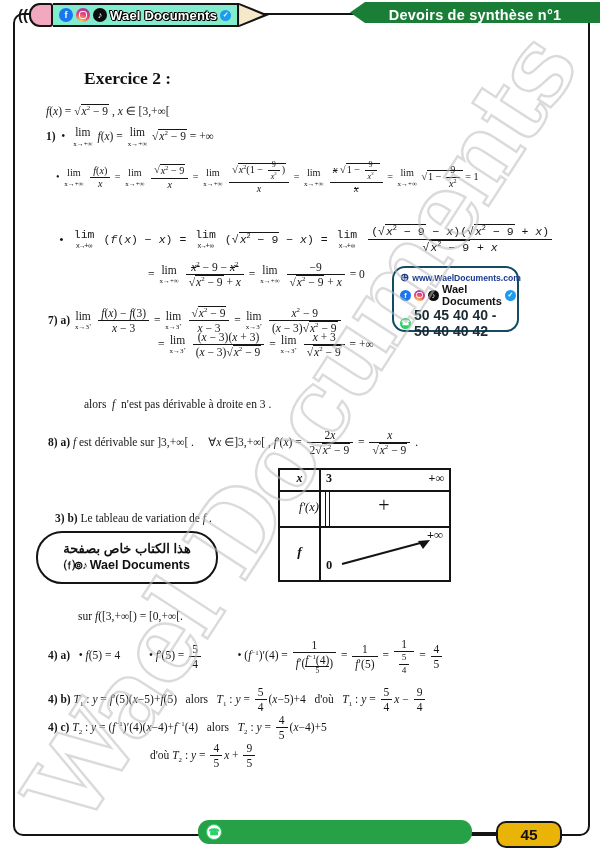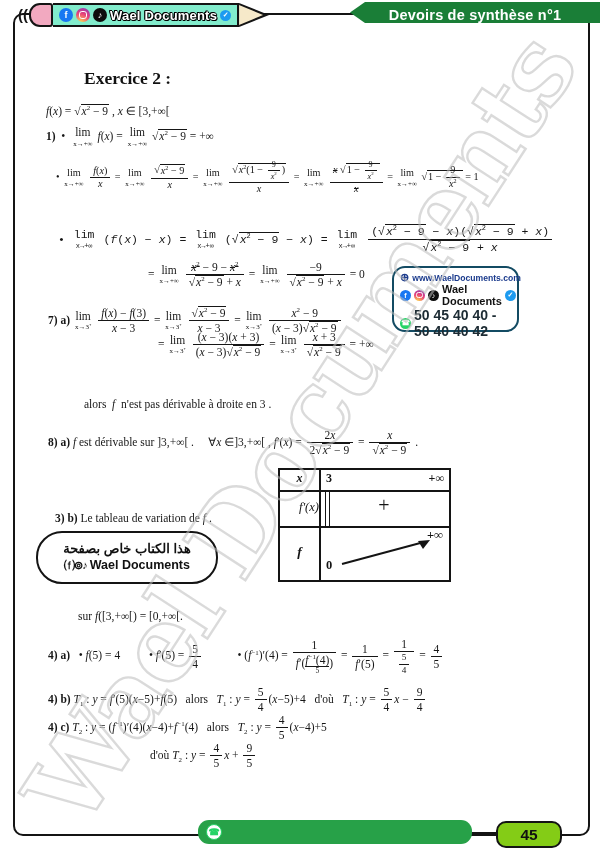--- a/index.html
+++ b/index.html
@@ -103,21 +103,21 @@
   .oval-ic{color:#111;font-weight:bold;font-size:11px;letter-spacing:-1px;}
   
   .f-nums{position:absolute;left:14px;top:822px;width:192px;height:21px;background:#fff;
           border:2px solid #141414;border-radius:9px;z-index:25;display:flex;
           align-items:center;justify-content:center;}
   .f-nums span{color:#e63a72;font-weight:bold;font-size:12.5px;letter-spacing:.3px;}
   .f-green{position:absolute;left:198px;top:820px;width:274px;height:24px;background:#27a148;
            border-radius:11px;z-index:24;display:flex;align-items:center;gap:5px;
            padding:0 8px;box-sizing:border-box;}
   .f-ar{color:#fff;font-weight:bold;font-size:11px;direction:rtl;flex:1;text-align:center;}
-  .f-page{position:absolute;left:496px;top:821px;width:62px;height:23px;background:#84cc16;
+  .f-page{position:absolute;left:496px;top:821px;width:62px;height:23px;background:#eab308;
           border:2.5px solid #141414;border-radius:10px;z-index:25;display:flex;
           align-items:center;justify-content:center;}
   .f-page span{font-weight:bold;font-size:15.5px;color:#111;}
   .f-line{position:absolute;left:470px;top:832px;width:28px;border-top:2px solid #141414;z-index:23;}
 </style>
 </head>
 <body>
 
 <div class="page">
 

